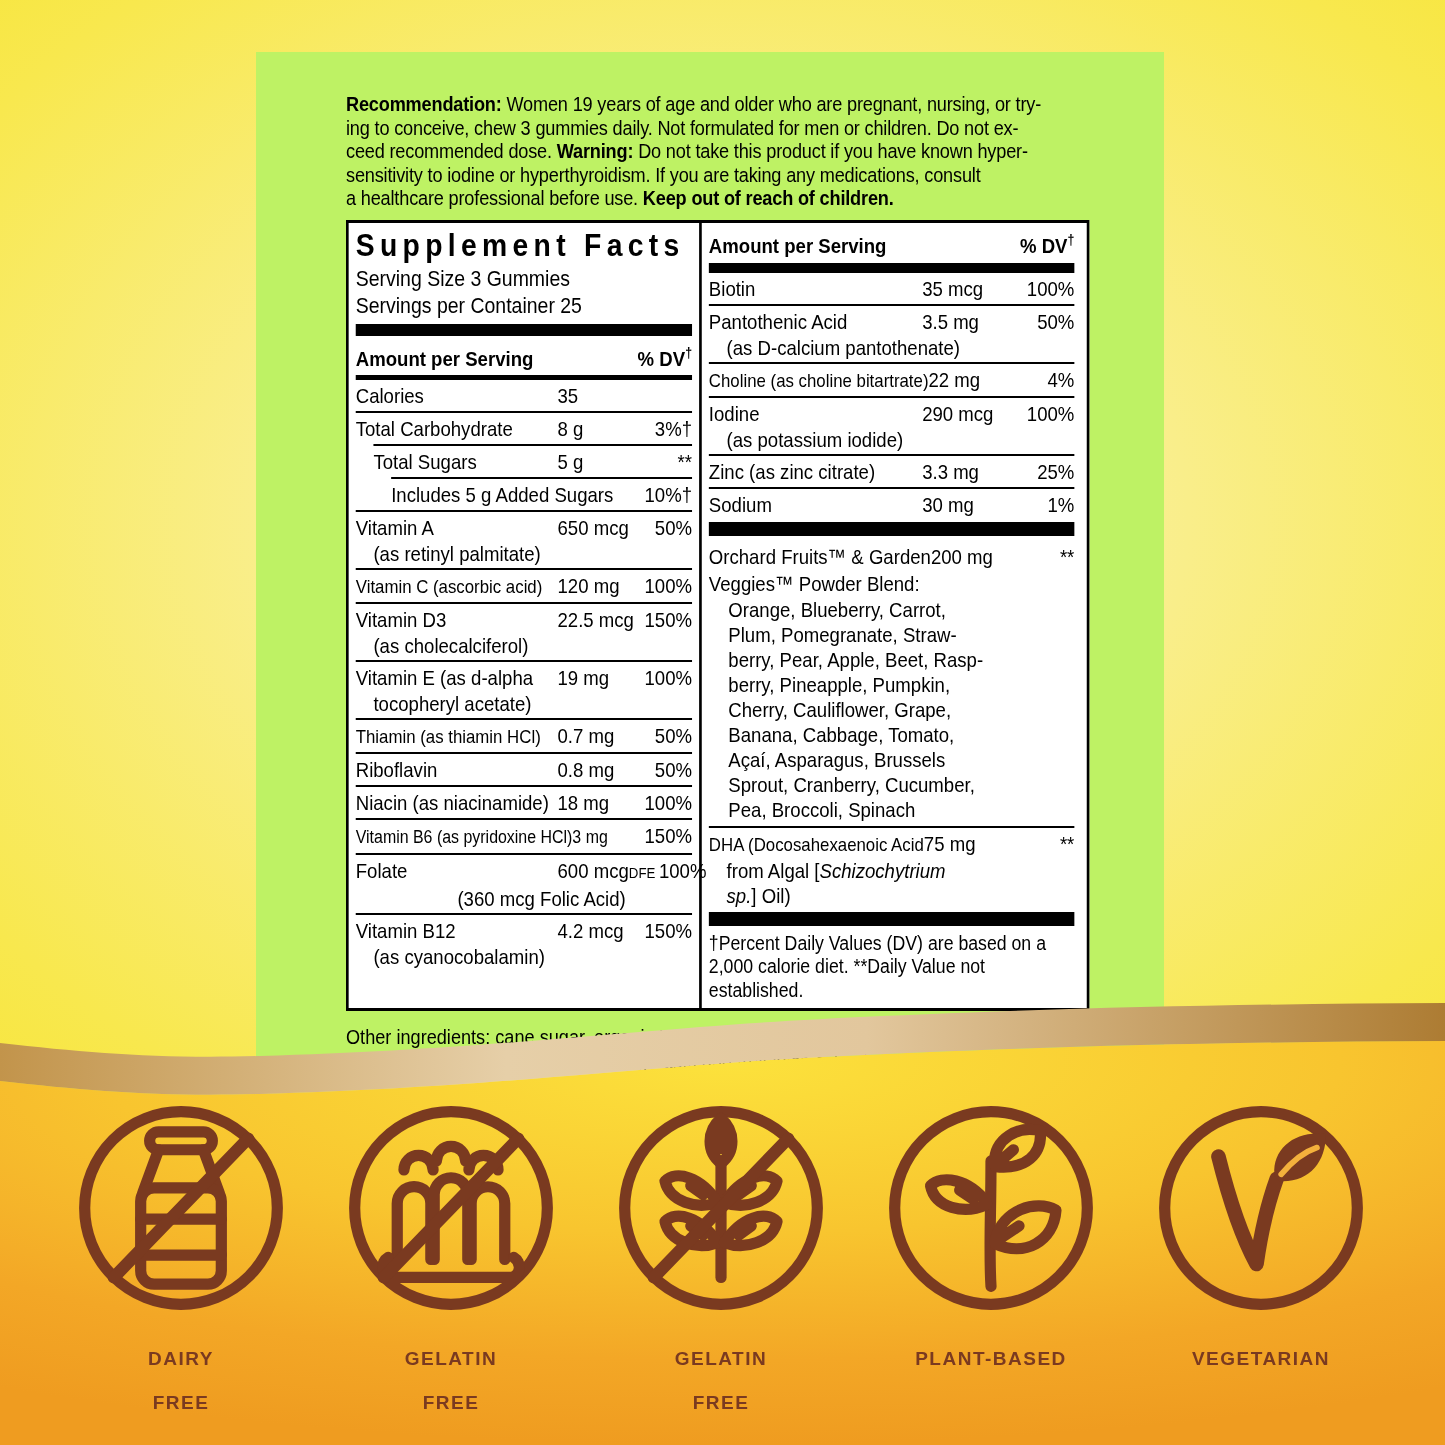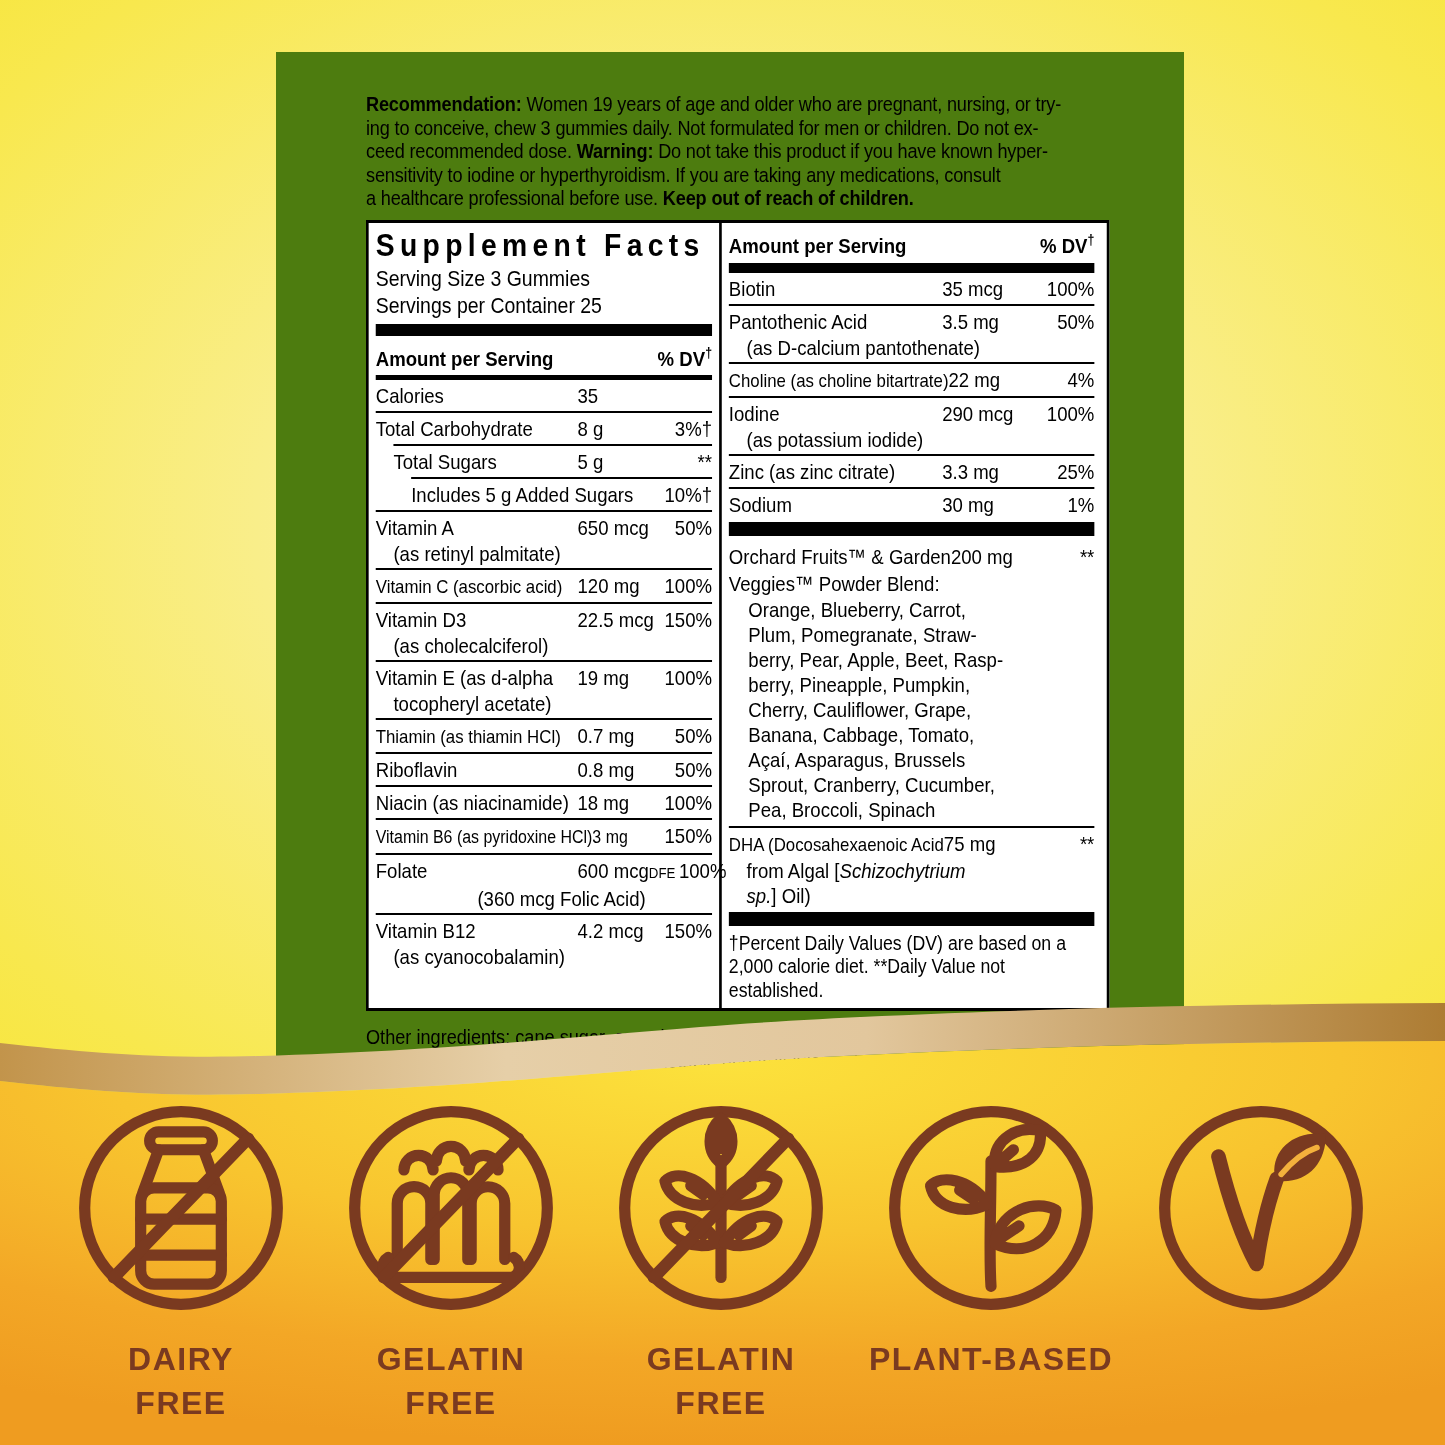--- a/index.html
+++ b/index.html
@@ -1,20 +1,20 @@
 <!DOCTYPE html>
 <html><head>
 <meta charset="utf-8">
 <style>
   html,body{margin:0;padding:0;}
   .page{position:relative;width:1445px;height:1445px;overflow:hidden;
         font-family:"Liberation Sans",sans-serif;color:#000;}
   .bg-top{position:absolute;inset:0;
     background:radial-gradient(115% 85% at 50% 36%, #fbf4c6 0%, #f9ee8a 28%, #f8e84e 55%, #f6e228 78%, #f4de14 100%);}
-  .panel{position:absolute;left:276px;top:52px;width:908px;height:1005px;background:#4d7c0f;}
+  .panel{position:absolute;left:256px;top:52px;width:908px;height:1005px;background:#bef264;}
   .content{position:absolute;left:90px;top:40px;width:834px;
            transform:scaleX(0.885);transform-origin:left top;}
   
   .rec{font-size:20.5px;line-height:23.5px;letter-spacing:-0.2px;}
   .rec .ln{white-space:nowrap;}
   .b{font-weight:bold;}
   
   .sf{display:flex;width:834px;border:3px solid #000;margin-top:10px;background:#fff;}
   .col{padding:2px 8px 6px 8px;box-sizing:border-box;}
   .colL{width:399px;border-right:3px solid #000;}
@@ -44,21 +44,21 @@
   .blendlist{font-size:21px;line-height:25px;padding-left:22px;white-space:nowrap;}
   .foot{font-size:20px;line-height:23.5px;padding-top:3px;}
   .ital{font-style:italic;}
   
   .oi{font-size:20.5px;line-height:24px;margin-top:14px;}
   .oi .ln{white-space:nowrap;}
   
   .wave{position:absolute;left:0;top:985px;width:1445px;height:460px;}
   .badge{position:absolute;width:270px;text-align:center;top:1096px;}
   .badge svg{display:block;margin:0 auto;}
-  .blabel{margin-top:17px;font-weight:bold;font-size:32px;line-height:44px;
+  .blabel{margin-top:17px;font-weight:bold;font-size:19px;line-height:44px;
           letter-spacing:1.5px;color:#7a3a20;}
 </style>
 </head>
 <body>
 
 <div class="page">
   <div class="bg-top"></div>
 
   <div class="panel">
     <div class="content">
@@ -337,14 +337,18 @@
     </div>
   </div>
 
   <div class="badge" style="left:1126px">
     <svg width="224" height="224" viewBox="0 0 200 200" fill="none" stroke="#7a3a20" stroke-width="10" stroke-linecap="round" stroke-linejoin="round">
       <circle cx="100" cy="100" r="86"></circle>
       <path d="M62,54 C72,94 84,128 96,150 C100,122 106,96 114,74" stroke-width="13"></path>
       <path d="M112,70 C110,46 132,30 158,34 C158,60 142,78 116,76 C114,74 112,72 112,70 Z" fill="#7a3a20" stroke="none"></path>
       <path d="M118,70 C128,58 138,50 150,46" stroke="#f4b13c" stroke-width="5"></path>
     </svg>
+    <div class="blabel">
+      <div>VEGETARIAN</div>
+      <div></div>
+    </div>
   </div>
 </div>
 
 </body></html>

